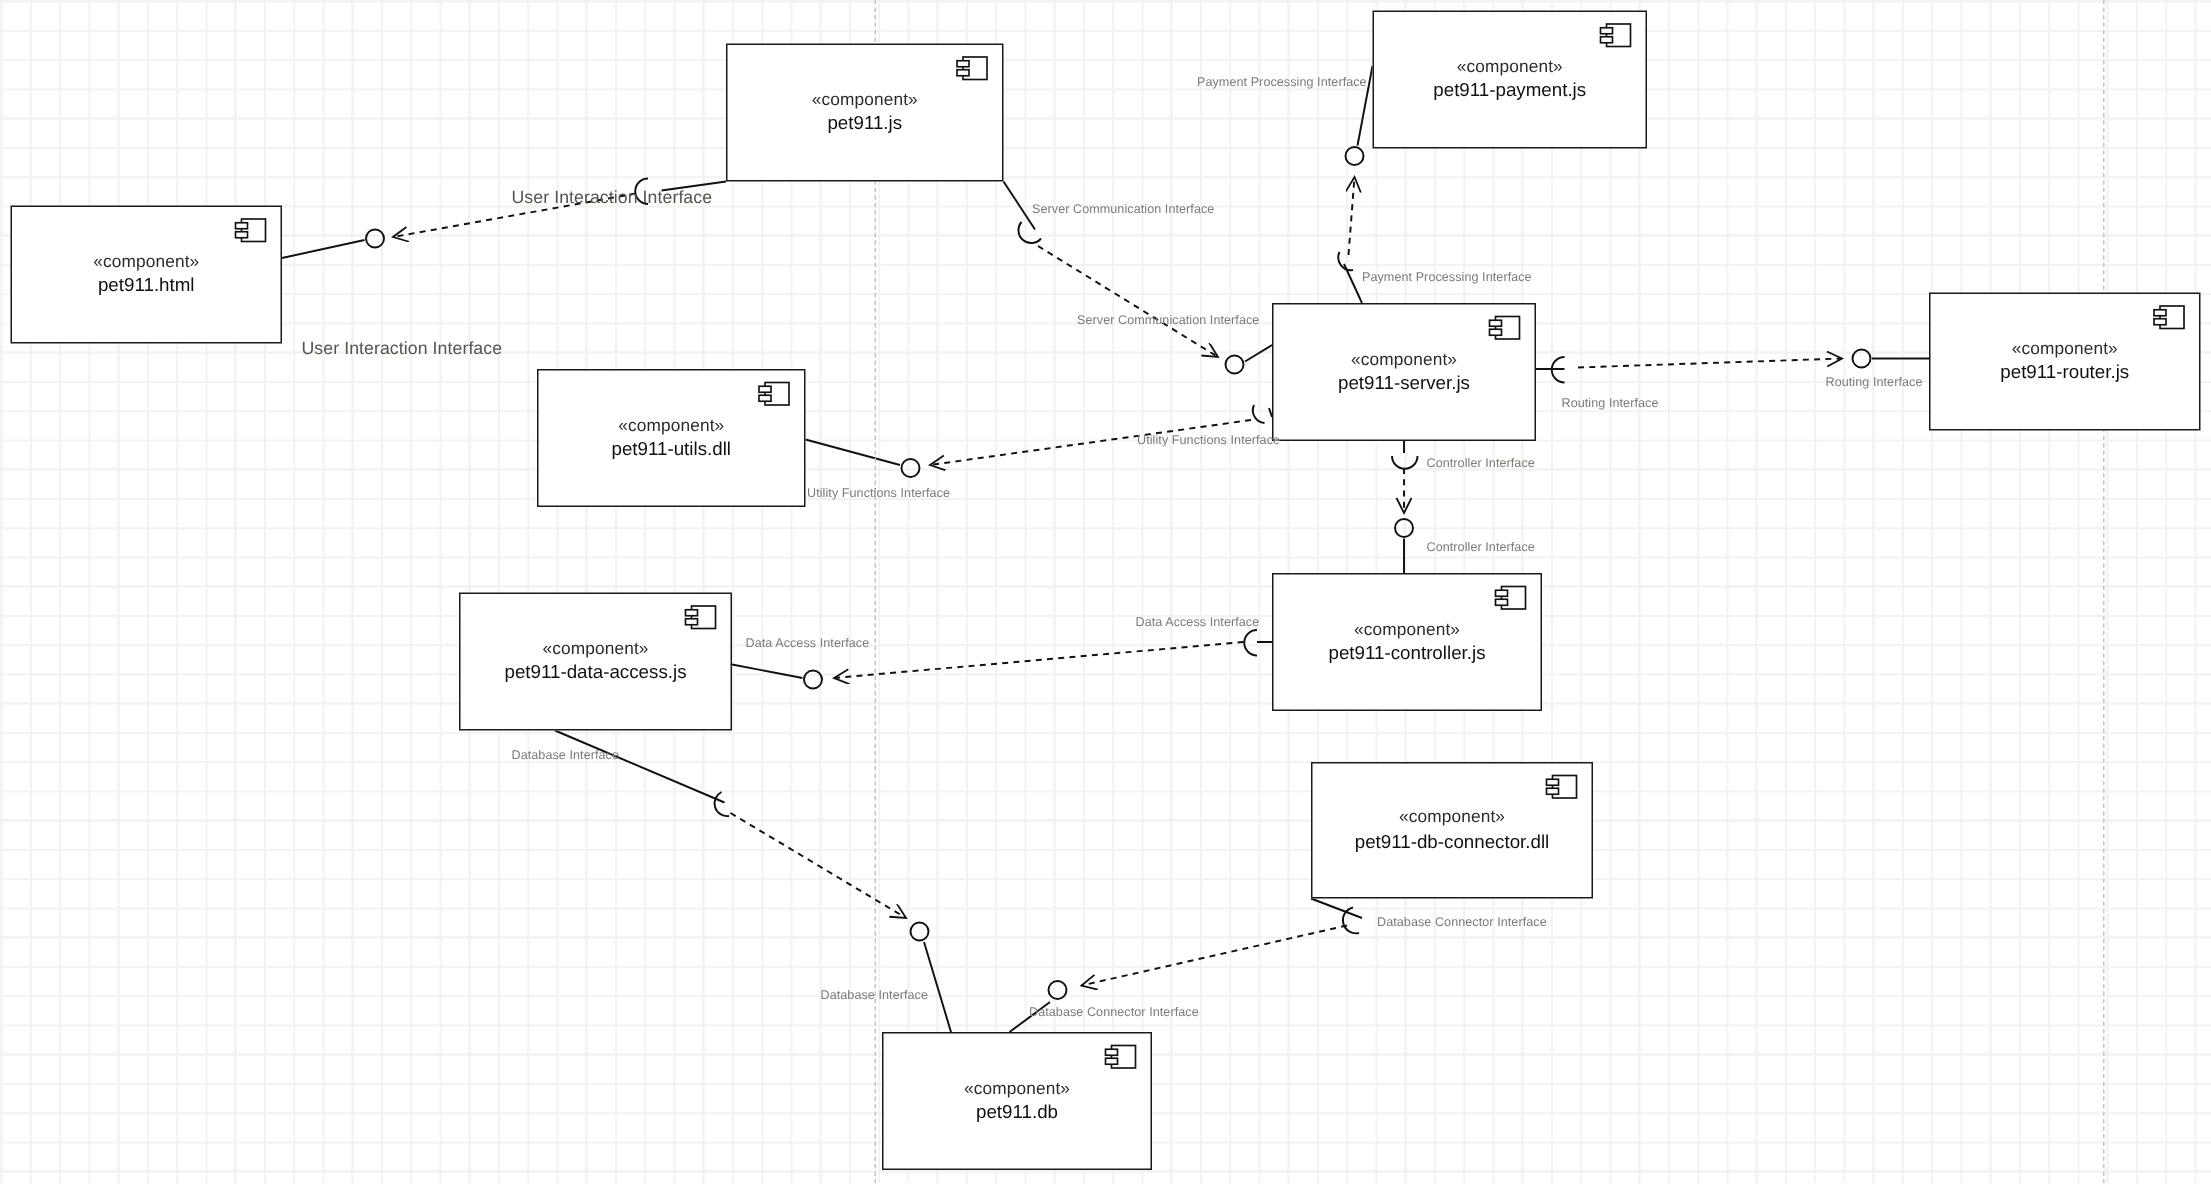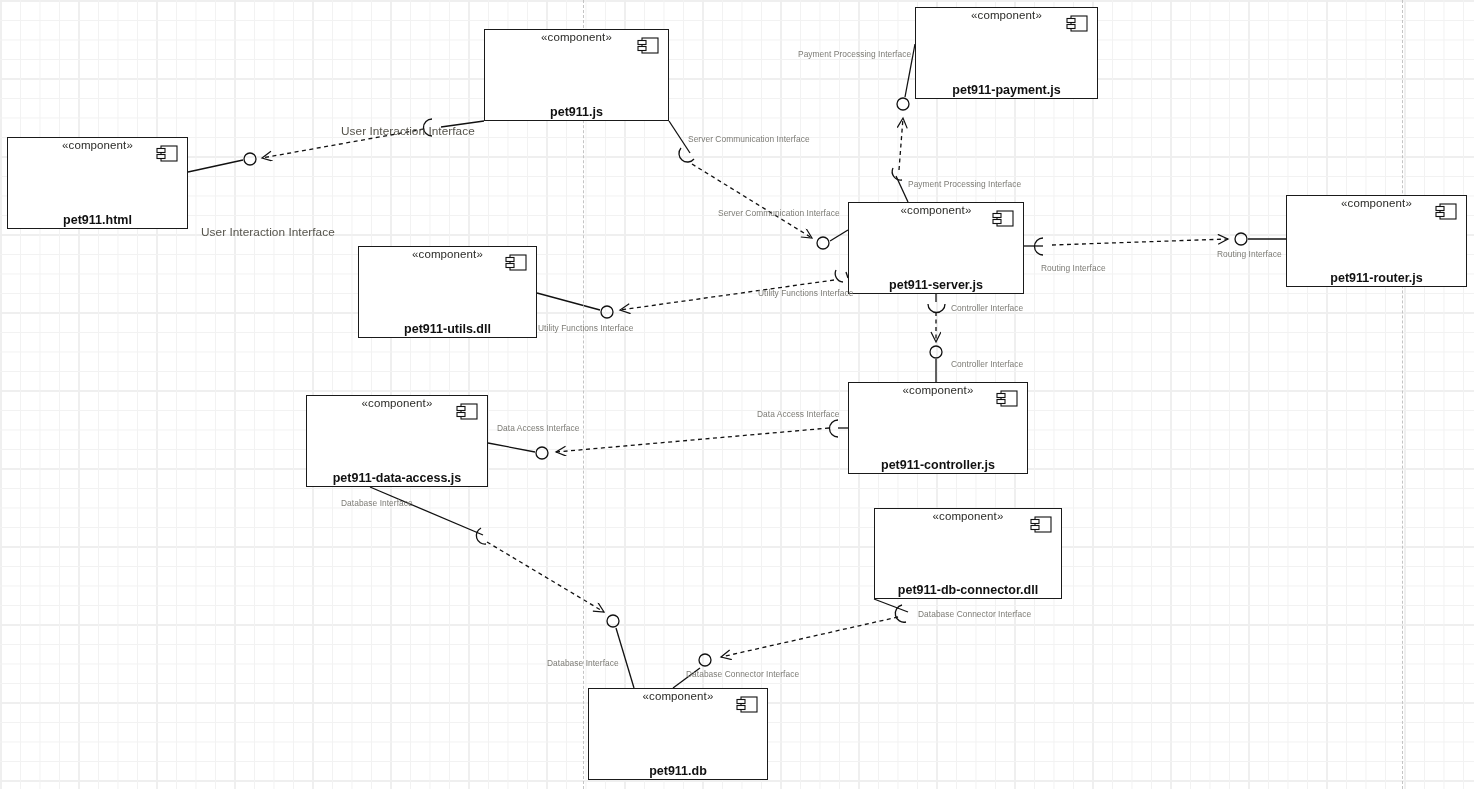--- a/index.html
+++ b/index.html
@@ -36,33 +36,33 @@
     pointer-events: none;
   }
   .component-box {
     position: absolute;
     box-sizing: border-box;
     background: #ffffff;
     border: 1.4px solid #1a1a1a;
     display: flex;
     flex-direction: column;
     align-items: center;
-    justify-content: space-between;
+    justify-content: center;
     z-index: 5;
   }
   .stereotype {
     font-size: 11.5px;
     color: #2b2b28;
     line-height: 1.25;
     letter-spacing: 0.1px;
     white-space: nowrap;
   }
   .cname {
     font-size: 12.5px;
-    font-weight: bold;
+    font-weight: normal;
     color: #111111;
     line-height: 1.3;
     white-space: nowrap;
   }
   .comp-icon {
     position: absolute;
     width: 22px;
     height: 17px;
   }
   .iface-label {

